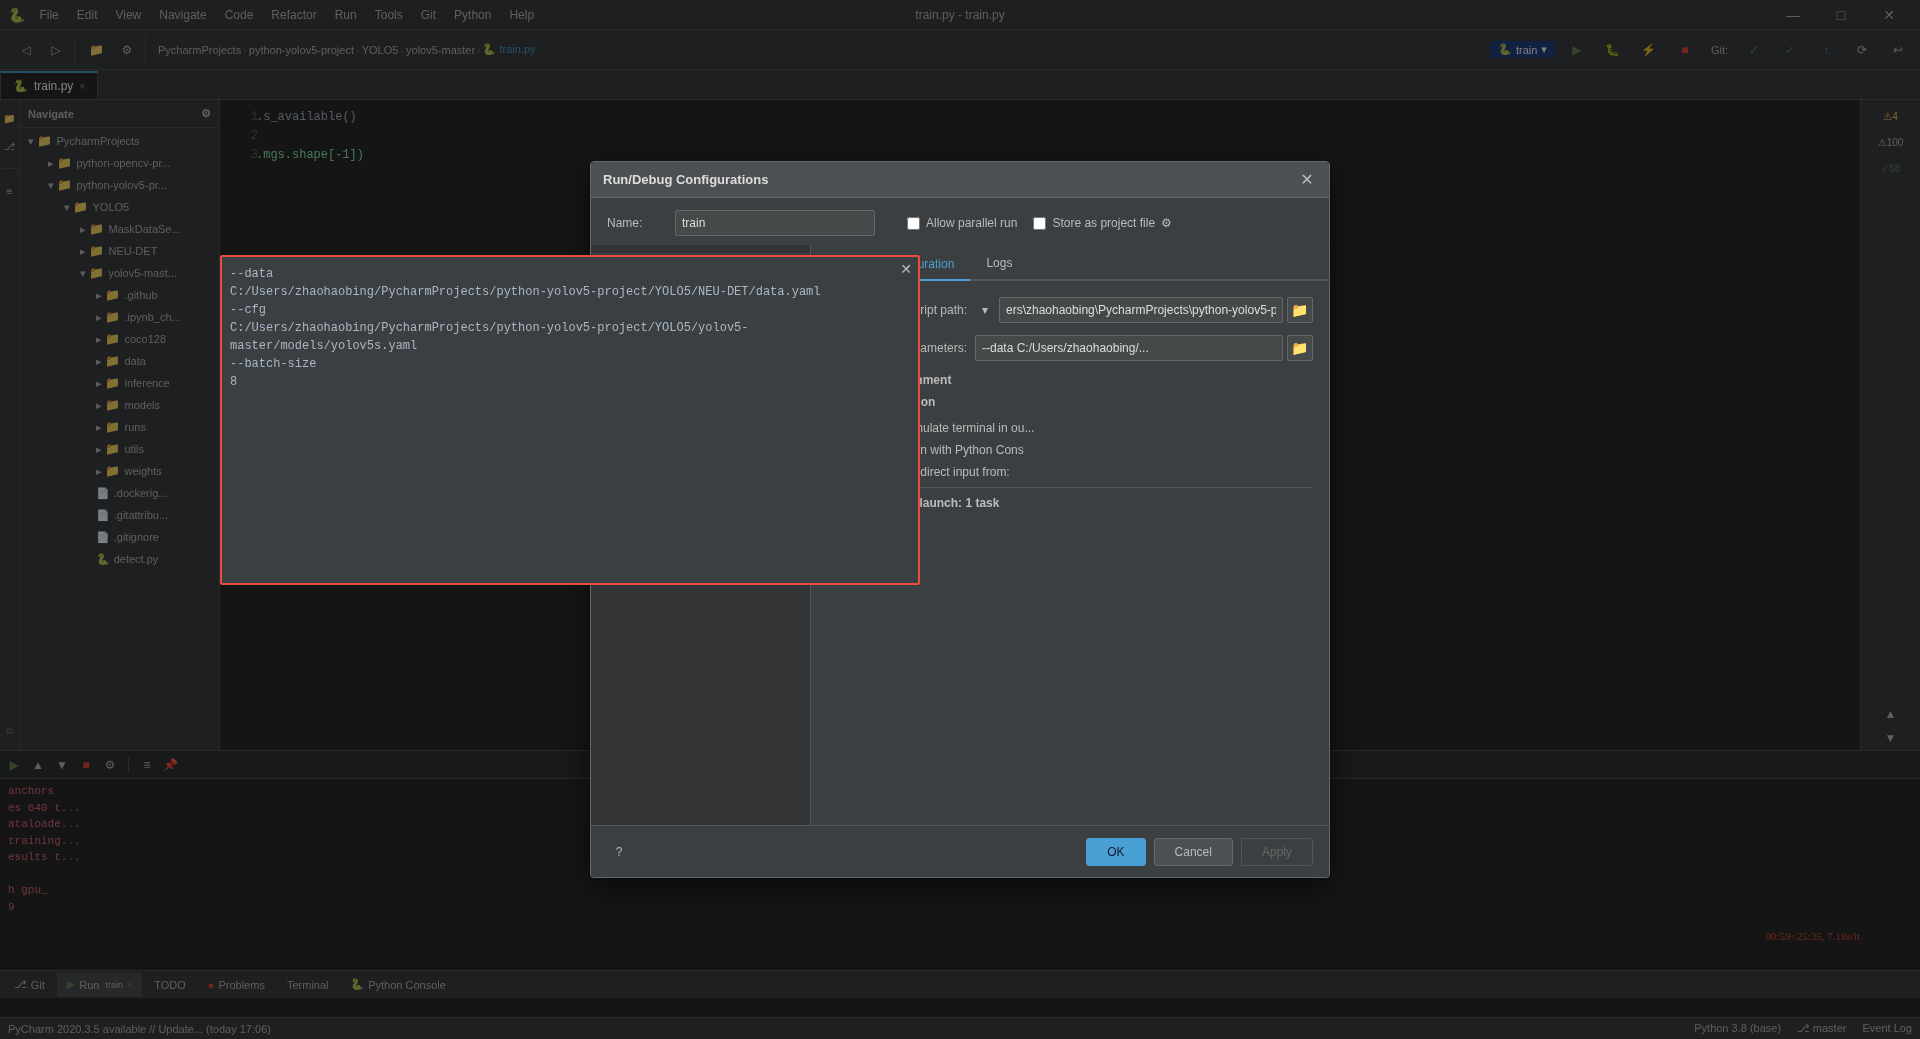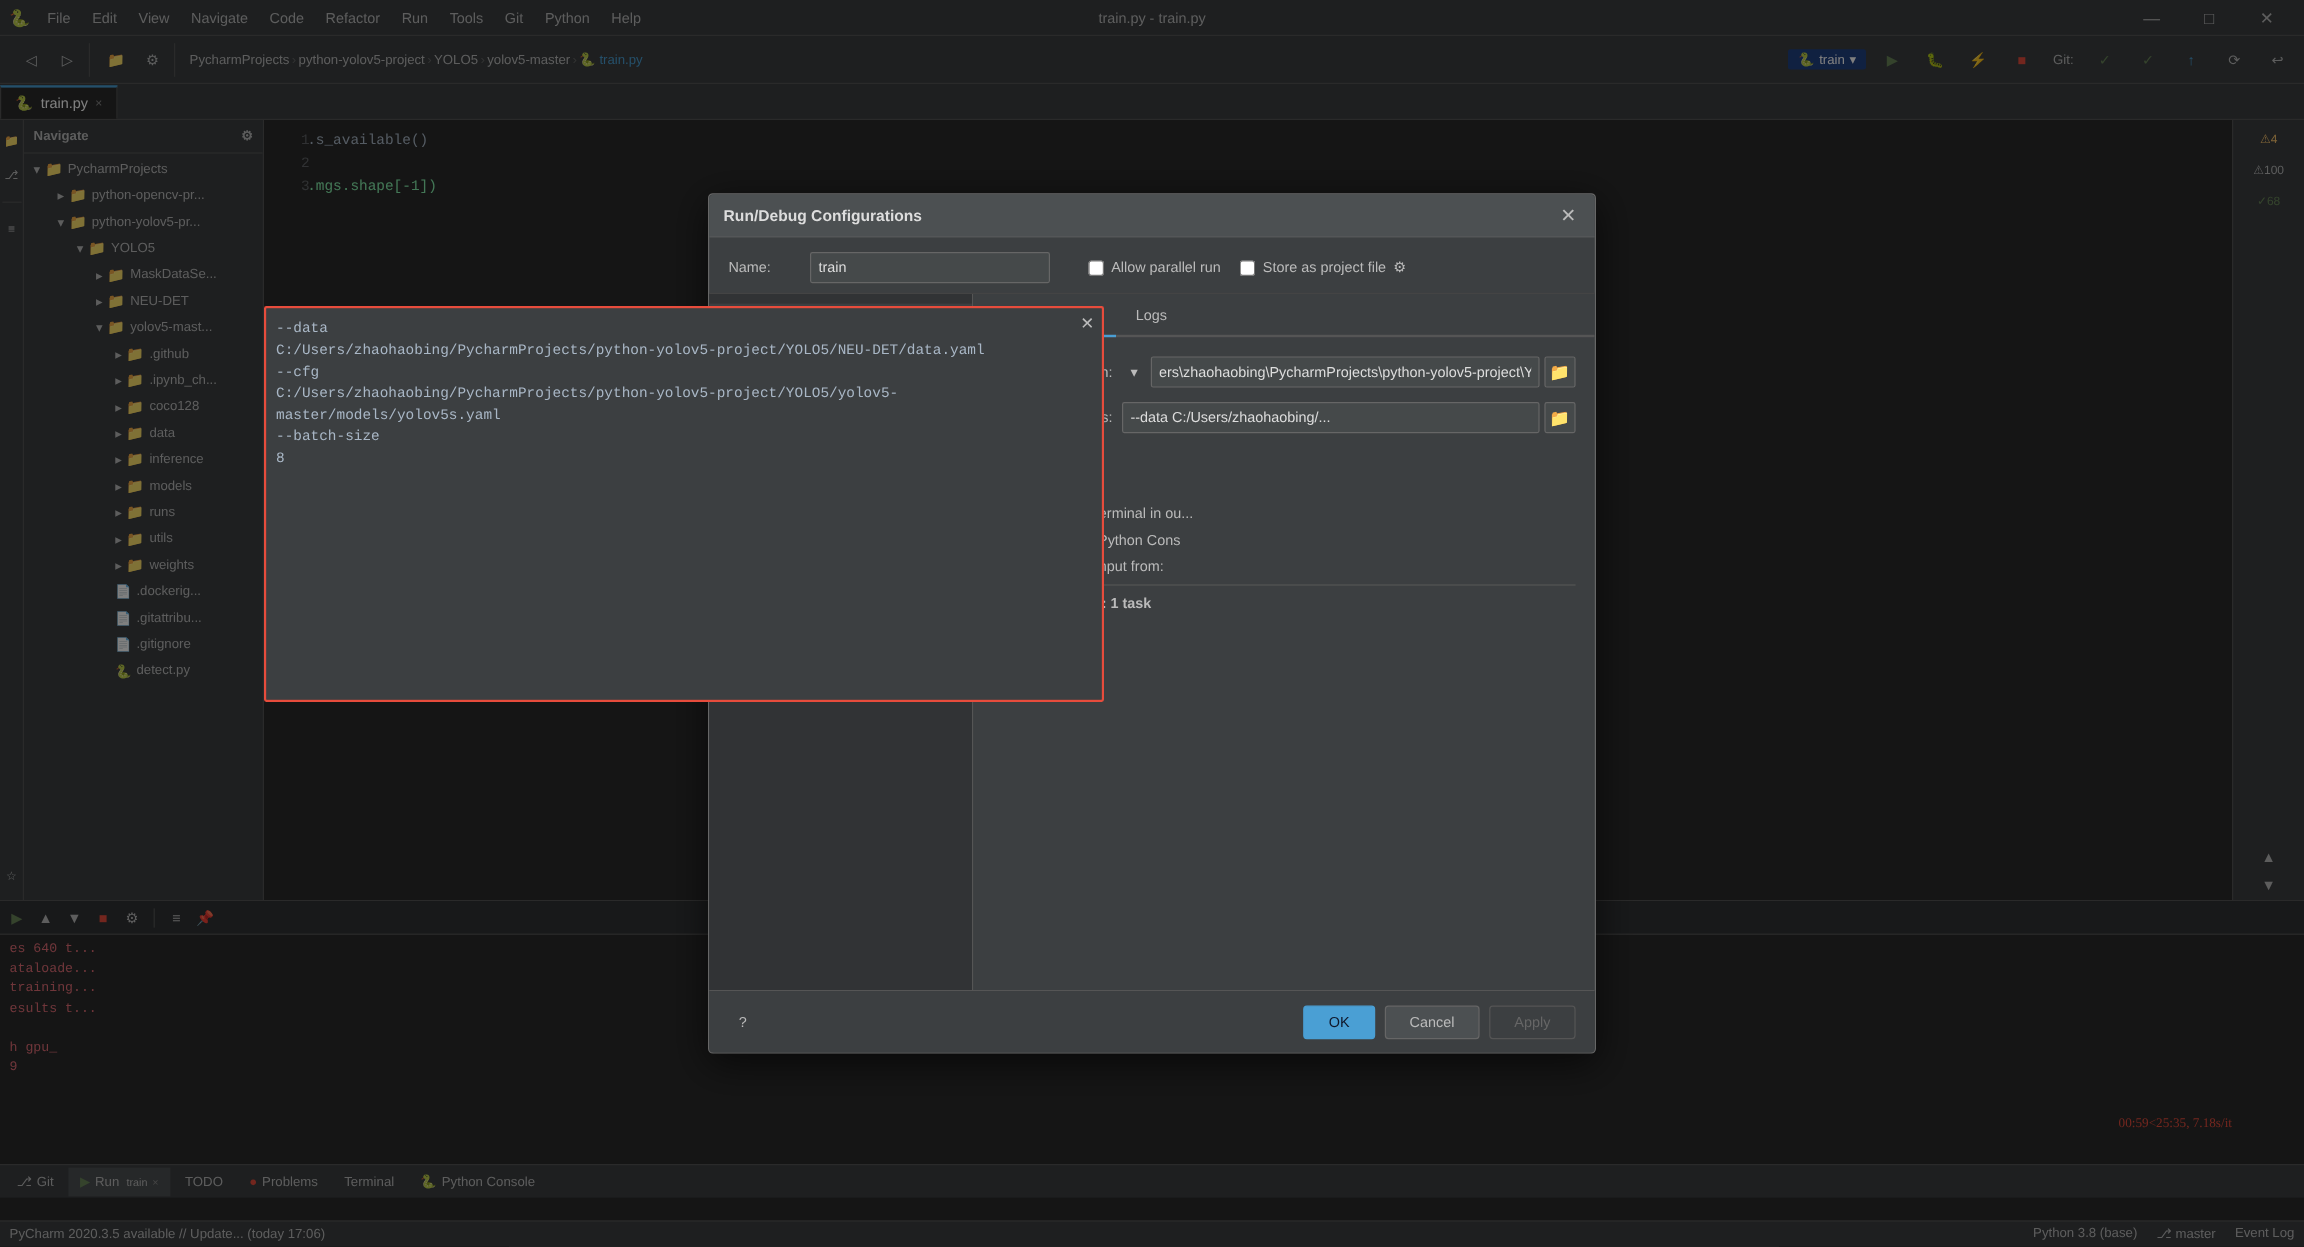--- a/index.html
+++ b/index.html
@@ -270,20 +270,21 @@
       font-size: 16px;
       width: 20px;
       height: 20px;
       display: flex;
       align-items: center;
       justify-content: center;
     }
     .modal-body {
       display: flex;
       height: 580px;
+      gap: 40px;
     }
     .modal-sidebar {
       width: 220px;
       background: #313335;
       border-right: 1px solid #555;
       padding: 8px 0;
       overflow-y: auto;
     }
     .modal-tree-item {
       height: 26px;
@@ -807,20 +808,21 @@
     <div class="run-btn">▲</div>
     <div class="run-btn">▼</div>
     <div class="run-btn" style="color:#e74c3c;">■</div>
     <div class="run-btn">⚙</div>
     <div style="border-left:1px solid #555; height:16px; margin:0 4px;"></div>
     <div class="run-btn">≡</div>
     <div class="run-btn">📌</div>
   </div>
 
   <div class="run-panel-content">
+    <div class="run-line run-red">anchors</div>
     <div class="run-line run-red">es 640 t...</div>
     <div class="run-line run-red">ataloade...</div>
     <div class="run-line run-red">training...</div>
     <div class="run-line run-red">esults t...</div>
     <div class="run-line">&nbsp;</div>
     <div class="run-line run-red">h    gpu_</div>
     <div class="run-line run-red">9</div>
   </div>
 
   <div style="position:absolute; bottom:28px; right:60px; font-family:Liberation Serif, serif; font-size:11px; color:#e74c3c;">

